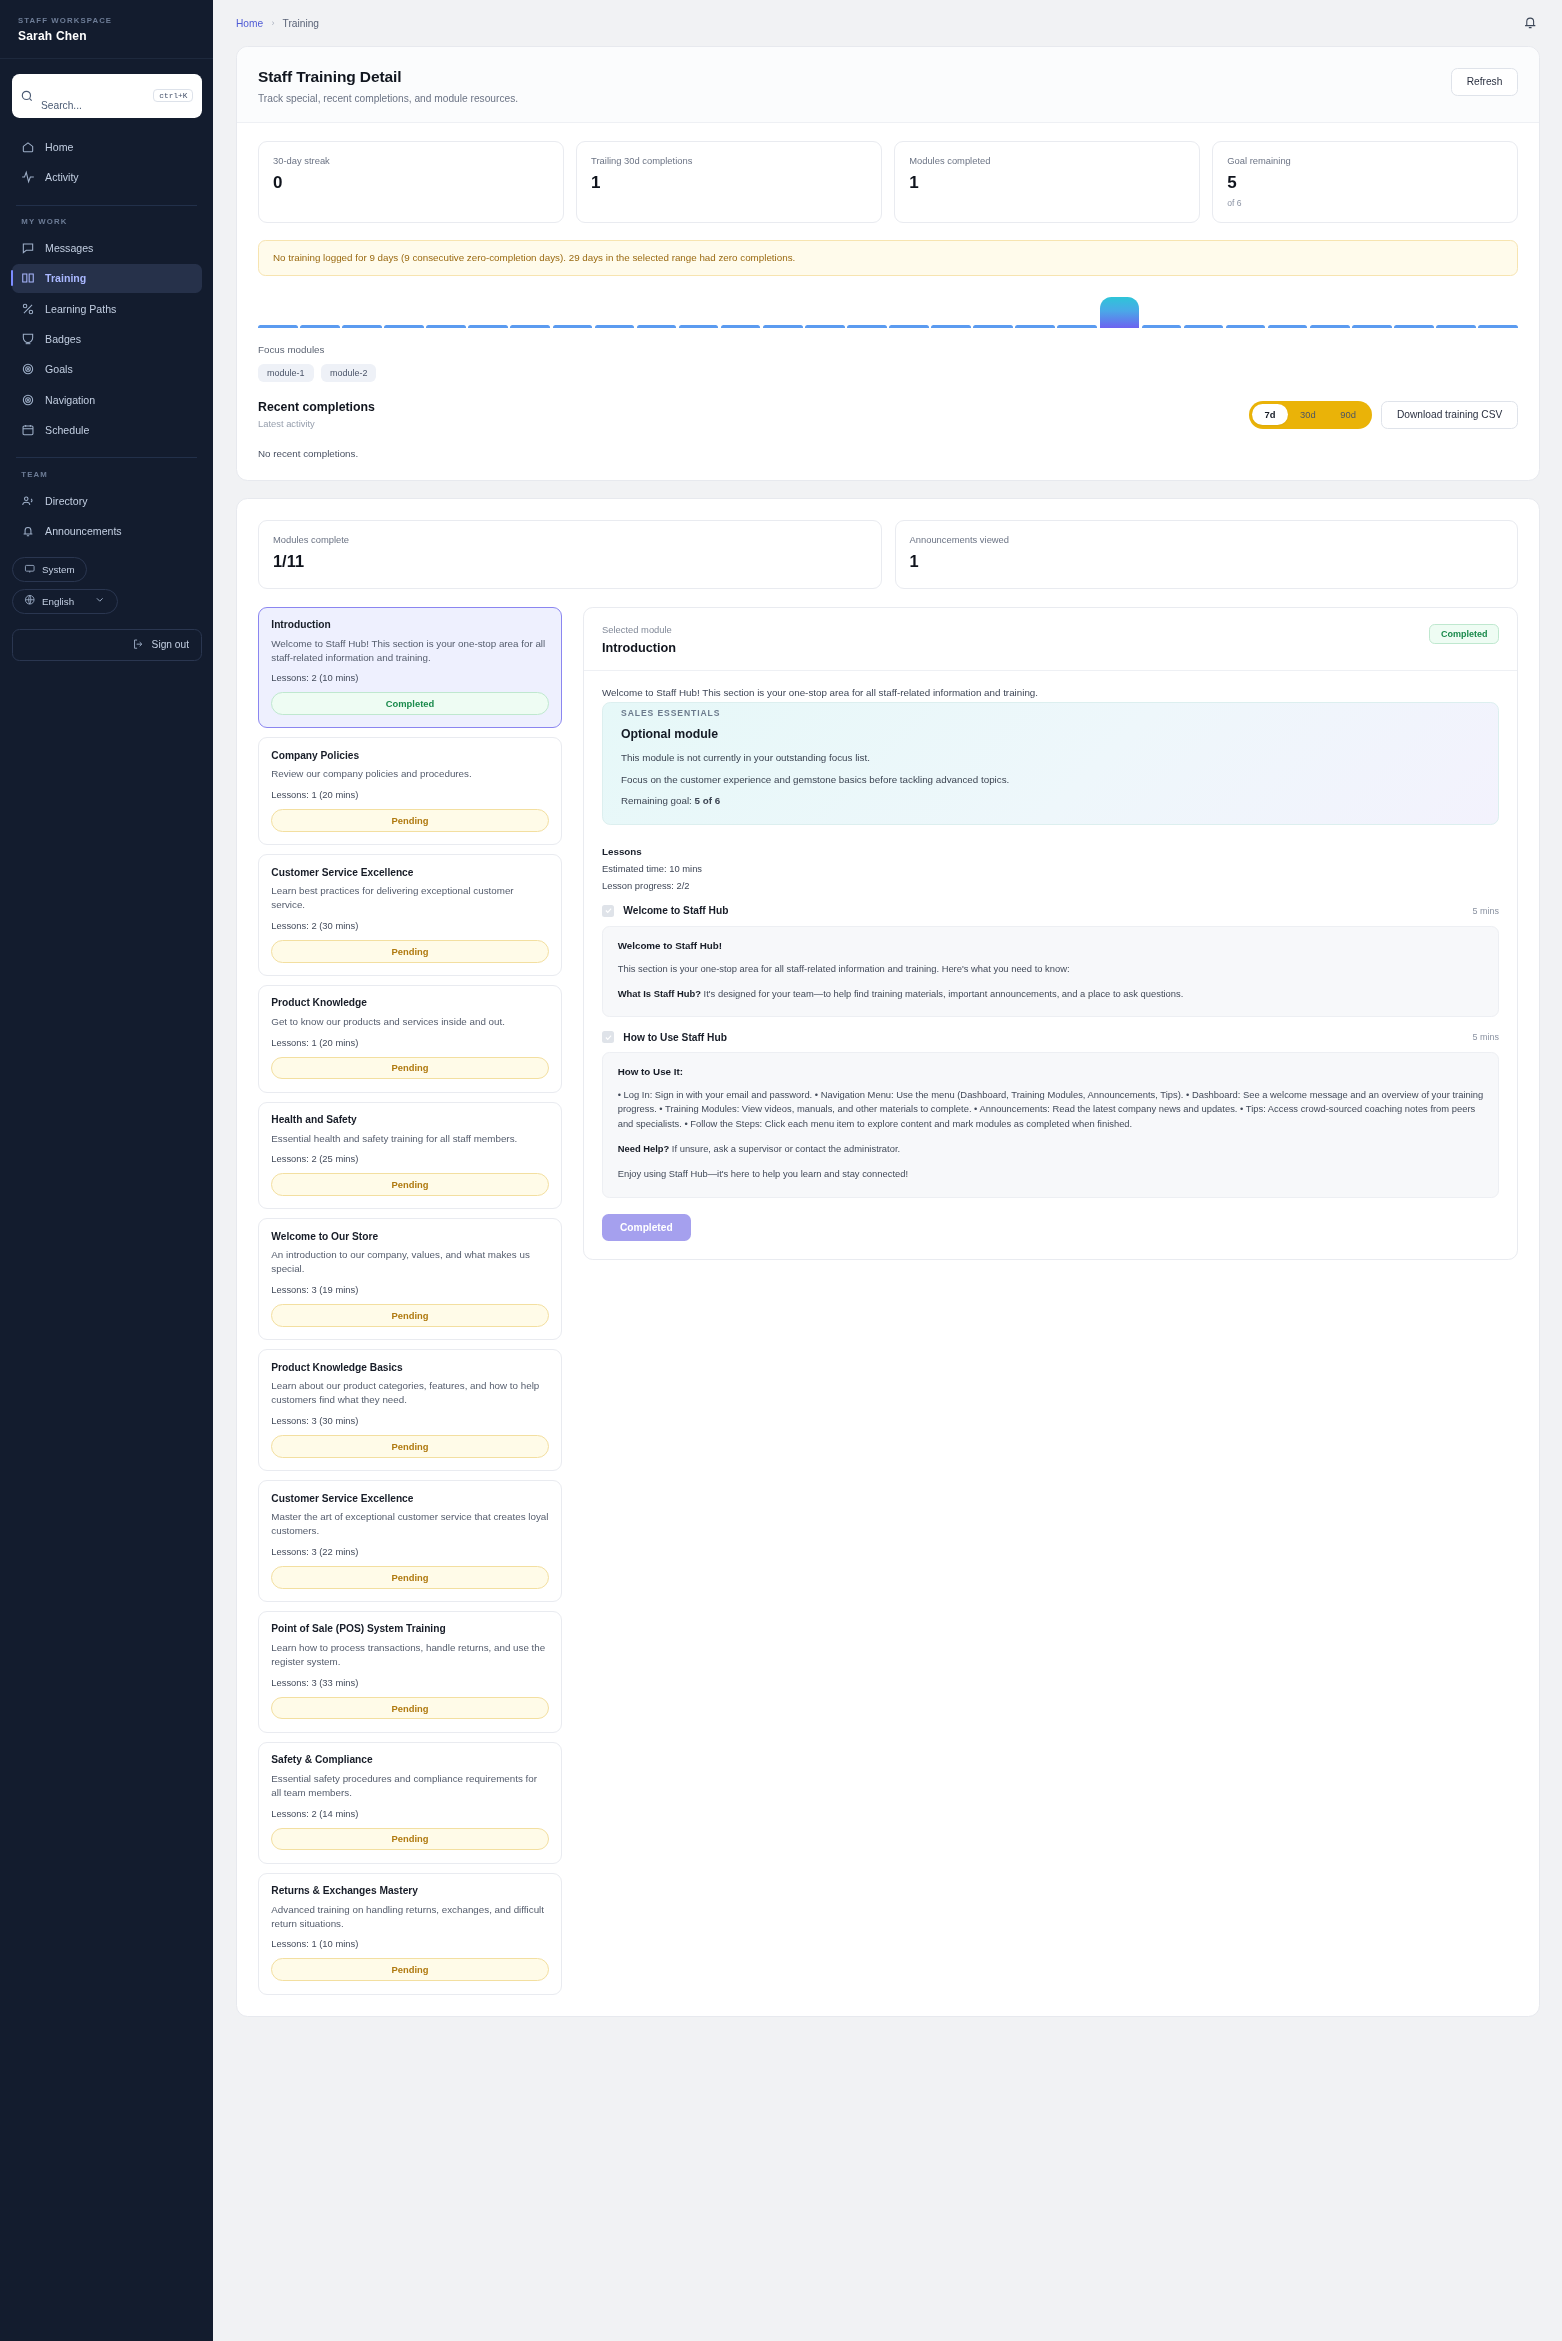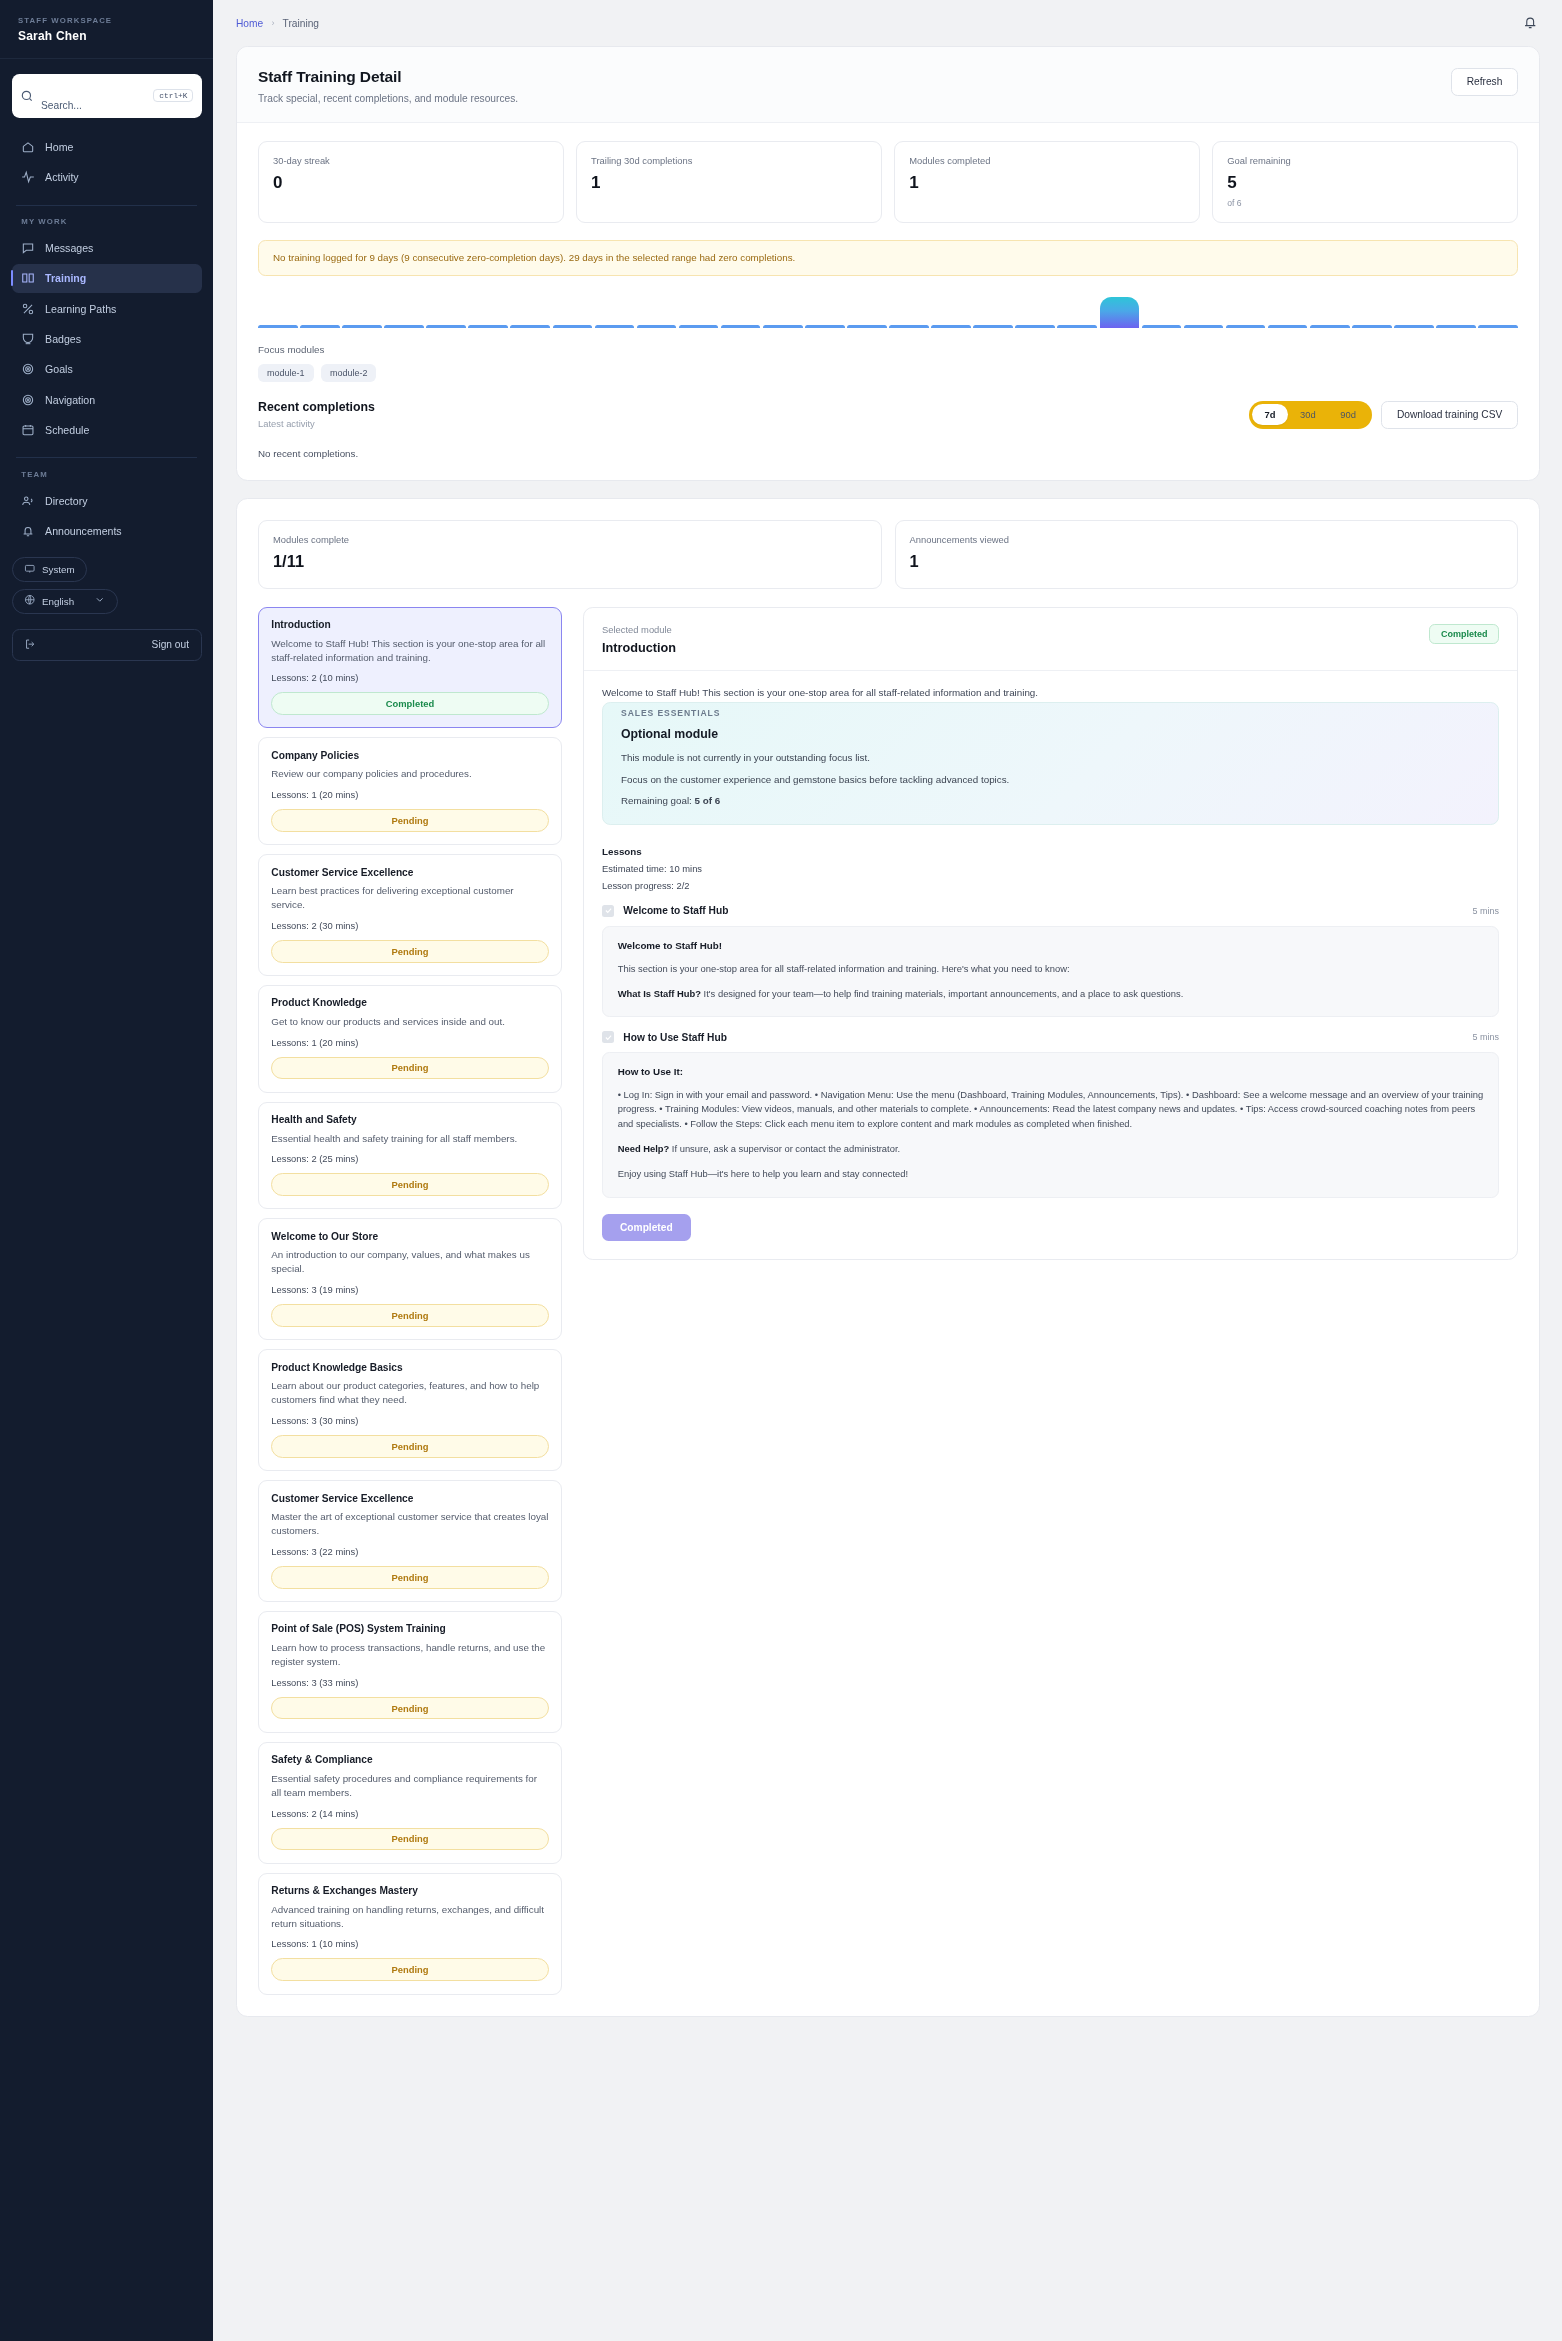--- a/index.html
+++ b/index.html
@@ -60,21 +60,21 @@
   }
   .sb-foot { padding: 0 11.5px 16.4px 11.5px; display:flex; flex-direction:column; gap: 6.5px; }
   .pill {
     display: inline-flex; align-items: center; gap: 6.5px;
     border: 0.8px solid #2a3650; border-radius: 817px;
     padding: 4.9px 11.5px; font-size: 9.8px; color: #c3cfe2;
     width: fit-content; cursor: pointer;
   }
   .pill svg { width: 11.5px; height: 11.5px; }
   .signout {
-    display: flex; align-items: center; justify-content: space-between; gap: 7px;
+    display: flex; align-items: center; justify-content: flex-end; gap: 7px;
     border: 0.8px solid #2a3650; border-radius: 7.4px;
     padding: 8.2px 11.5px; font-size: 10.2px; color: #c3cfe2;
     margin-top: 8.2px; cursor: pointer;
   }
   .signout svg { width: 12.3px; height: 12.3px; }
 
   
   .main { flex: 1; min-width: 0; padding: 0 23px 33px 23px; }
   .topbar {
     height: 46px; display: flex; align-items: center;

